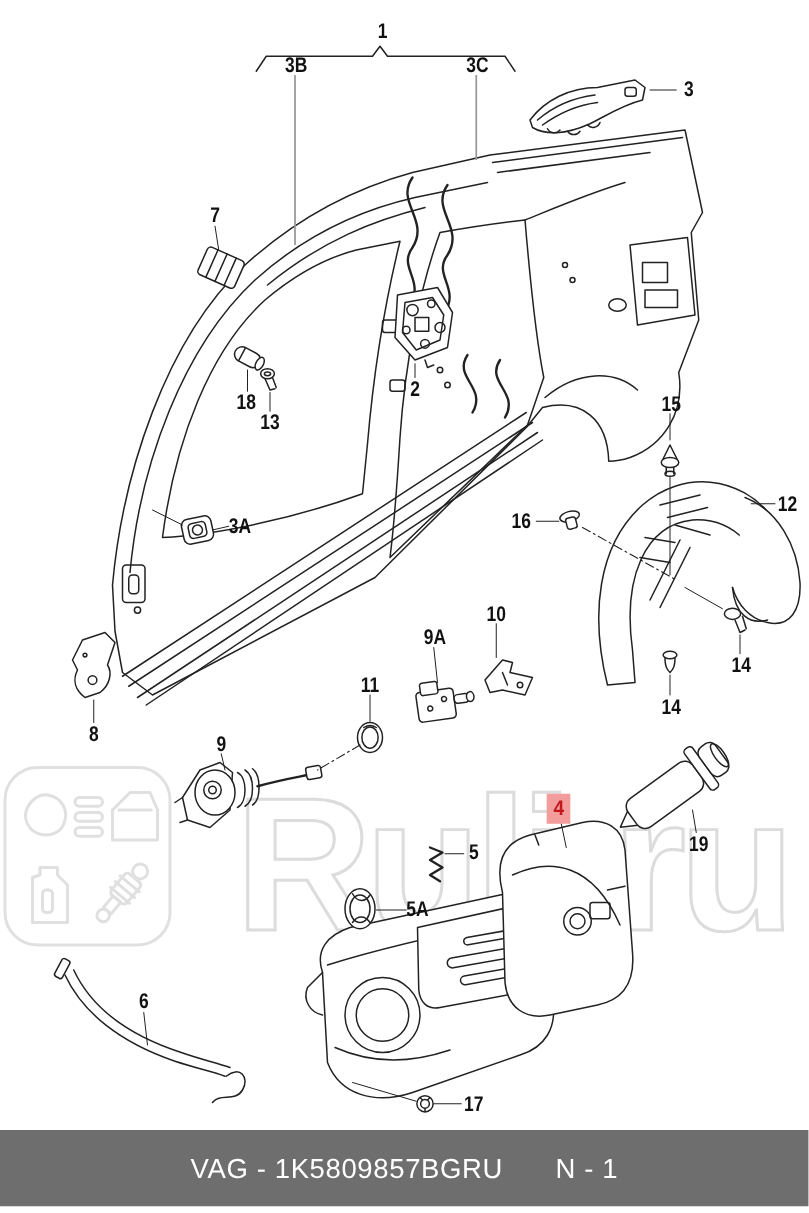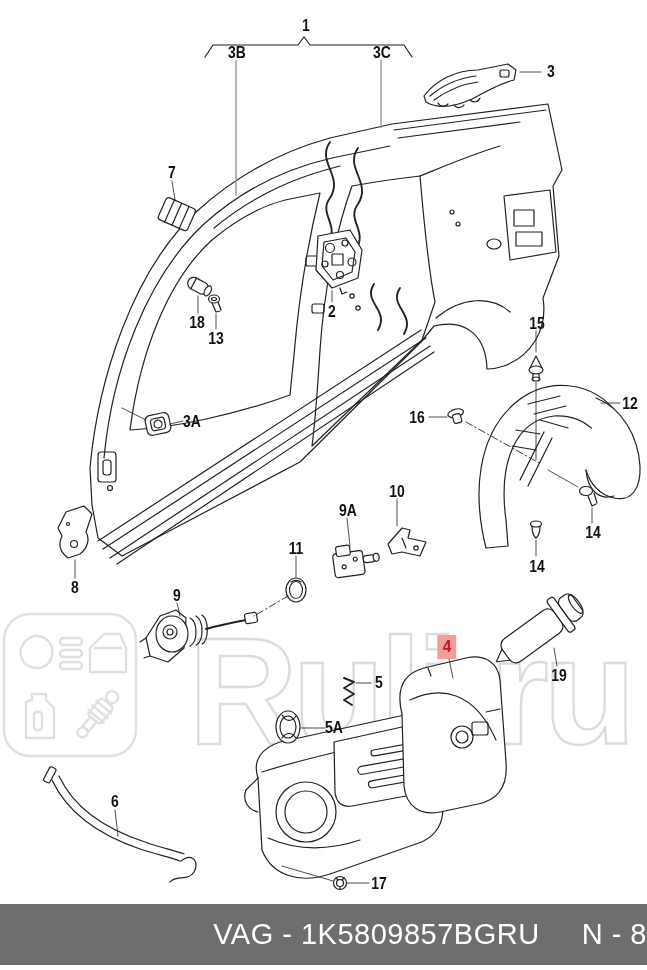--- a/index.html
+++ b/index.html
@@ -17,22 +17,22 @@
   .gray{stroke:#999;stroke-width:1.4;}
   .dd{stroke-dasharray:7 3 1.5 3;stroke-width:.9;}
   
   .part-label{position:absolute;z-index:3;transform:translate(-50%,-50%) scaleX(.82);
     font-weight:bold;font-size:17px;color:#111;white-space:nowrap;line-height:1;}
   .part-label.hl{background:var(--highlight-bg);color:var(--highlight-text);
     padding:3px 6px 4px;transform:translate(-50%,-50%) scaleX(.9);}
   
   #footer{position:absolute;left:0;top:904px;width:647px;height:61px;z-index:4;
     background:var(--footer-bar);color:var(--footer-text);
-    display:flex;align-items:center;justify-content:flex-end;gap:42px;
-    font-size:29px;letter-spacing:.5px;}
+    display:flex;align-items:center;justify-content:center;gap:42px;
+    font-size:22px;letter-spacing:.5px;}
 </style>
 </head>
 <body>
 
 <div id="stage">
 
   <svg id="wm" width="647" height="905">
     <g stroke="#e0e0e0" stroke-width="2.4" fill="none" stroke-linejoin="round" stroke-linecap="round">
       <rect x="4" y="614" width="132" height="142" rx="26"></rect>
 
@@ -340,15 +340,15 @@
   <div class="part-label" style="left:537px;top:566px">14</div>
   <div class="part-label hl" style="left:447px;top:647px">4</div>
   <div class="part-label" style="left:379px;top:682px">5</div>
   <div class="part-label" style="left:334px;top:727px">5A</div>
   <div class="part-label" style="left:559px;top:675px">19</div>
   <div class="part-label" style="left:115px;top:801px">6</div>
   <div class="part-label" style="left:379px;top:883px">17</div>
 
   <div id="footer">
     <span>VAG - 1K5809857BGRU</span>
-    <span>N - 8</span>
+    <span>N - 1</span>
   </div>
 </div>
 
 </body></html>

